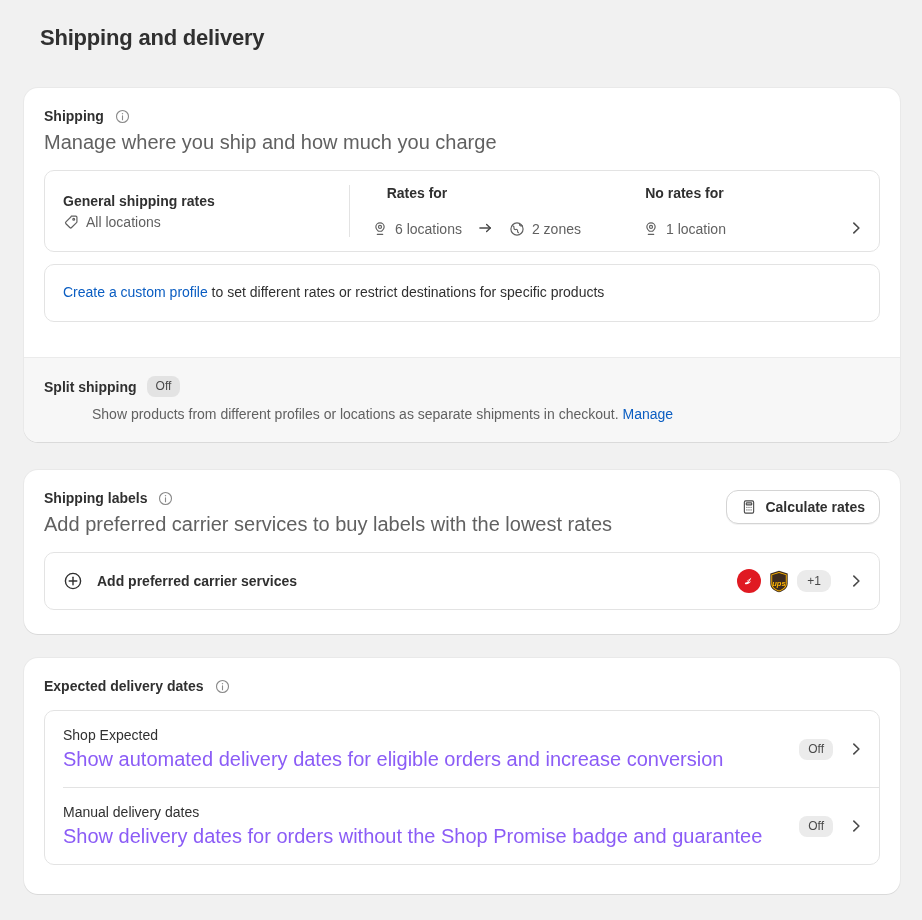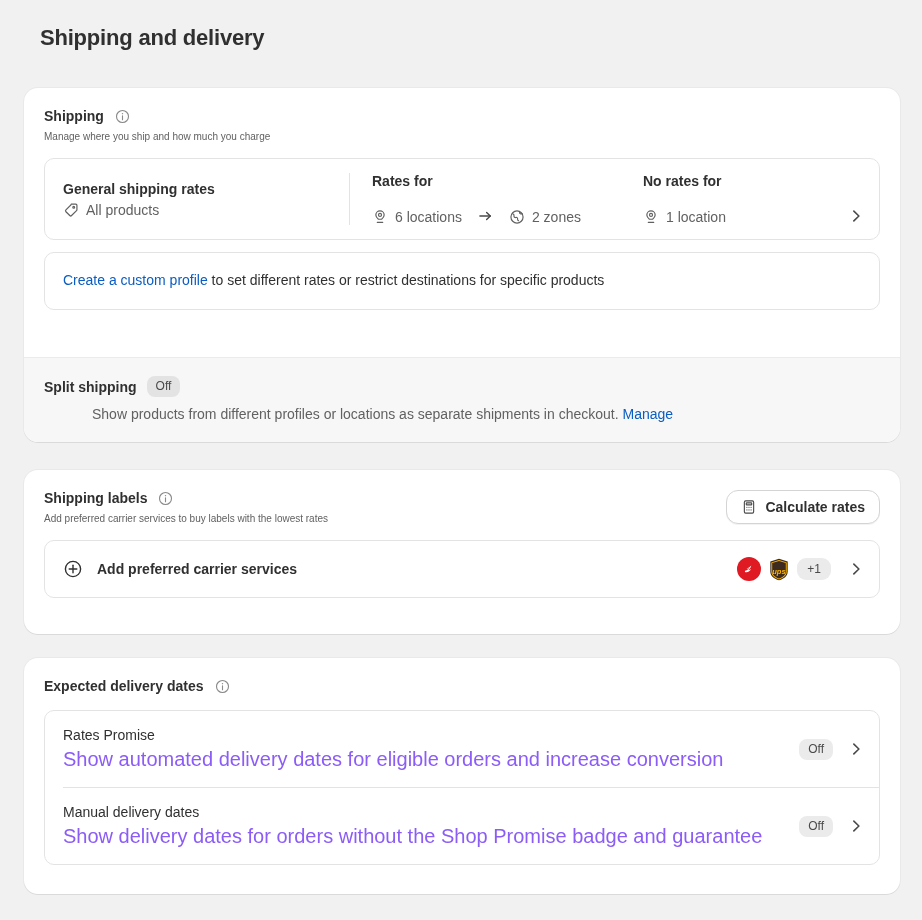--- a/index.html
+++ b/index.html
@@ -48,21 +48,21 @@
     align-items: center;
     gap: 11px;
   }
   .sec-title {
     font-size: 14px;
     font-weight: 700;
     color: #303030;
   }
   .sec-sub {
     margin-top: 7px;
-    font-size: 10px;
+    font-size: 20px;
     color: #616161;
   }
 
   
   .inner-box {
     margin-top: 16px;
     border: 1px solid #e3e3e3;
     border-radius: 10px;
     background: #fff;
   }
@@ -94,21 +94,21 @@
     align-self: stretch;
     background: #e3e3e3;
     margin: 0 22px 0 0;
   }
   .rates-detail {
     display: flex;
     align-items: flex-end;
     gap: 0px;
     flex: 1;
   }
-  .rates-sub { display: flex; flex-direction: column; gap: 20px; }
+  .rates-sub { display: flex; flex-direction: column; gap: 20px; text-align: center; }
   .arrow-sep {
     display: flex;
     align-items: center;
     margin: 0 14px 1px 14px;
   }
   .chev-end { margin-left: auto; padding-left: 10px; display:flex; align-items:center; }
 
   
   .profile-banner {
     margin-top: 12px;
@@ -275,21 +275,21 @@
 
           <div class="rates-col profile">
             <div class="rates-label">General shipping rates</div>
             <div class="rates-value">
               <span class="ico">
                 <svg width="16" height="16" viewBox="0 0 20 20" fill="none" stroke="#616161" stroke-width="1.5">
                   <path d="M10.4 2.6H16a1.4 1.4 0 0 1 1.4 1.4v5.6a1.6 1.6 0 0 1-.47 1.13l-6.2 6.2a1.6 1.6 0 0 1-2.26 0l-4.8-4.8a1.6 1.6 0 0 1 0-2.26l6.2-6.2A1.6 1.6 0 0 1 10.4 2.6Z"></path>
                   <circle cx="13.4" cy="6.6" r="1.15"></circle>
                 </svg>
               </span>
-              <span>All products</span>
+              <span>All locations</span>
             </div>
           </div>
 
           <div class="vdiv"></div>
 
           <div class="rates-detail">
             <div class="rates-sub">
               <div class="rates-label">Rates for</div>
               <div class="rates-value">
                 <span class="ico">
@@ -449,21 +449,21 @@
             <line x1="10" y1="9" x2="10" y2="14.2" stroke-linecap="round"></line>
             <circle cx="10" cy="6.2" r="0.95" fill="#8a8a8a" stroke="none"></circle>
           </svg>
         </span>
       </div>
 
       <div class="dates-box">
 
         <div class="date-row">
           <div class="date-text">
-            <span class="date-title">Rates Promise</span>
+            <span class="date-title">Shop Expected</span>
             <span class="date-sub">Show automated delivery dates for eligible orders and increase conversion</span>
           </div>
           <div class="date-right">
             <span class="badge light">Off</span>
             <span class="ico">
               <svg width="18" height="18" viewBox="0 0 20 20" fill="none" stroke="#4a4a4a" stroke-width="1.8" stroke-linecap="round" stroke-linejoin="round">
                 <polyline points="7.6,4.6 13.2,10 7.6,15.4"></polyline>
               </svg>
             </span>
           </div>

